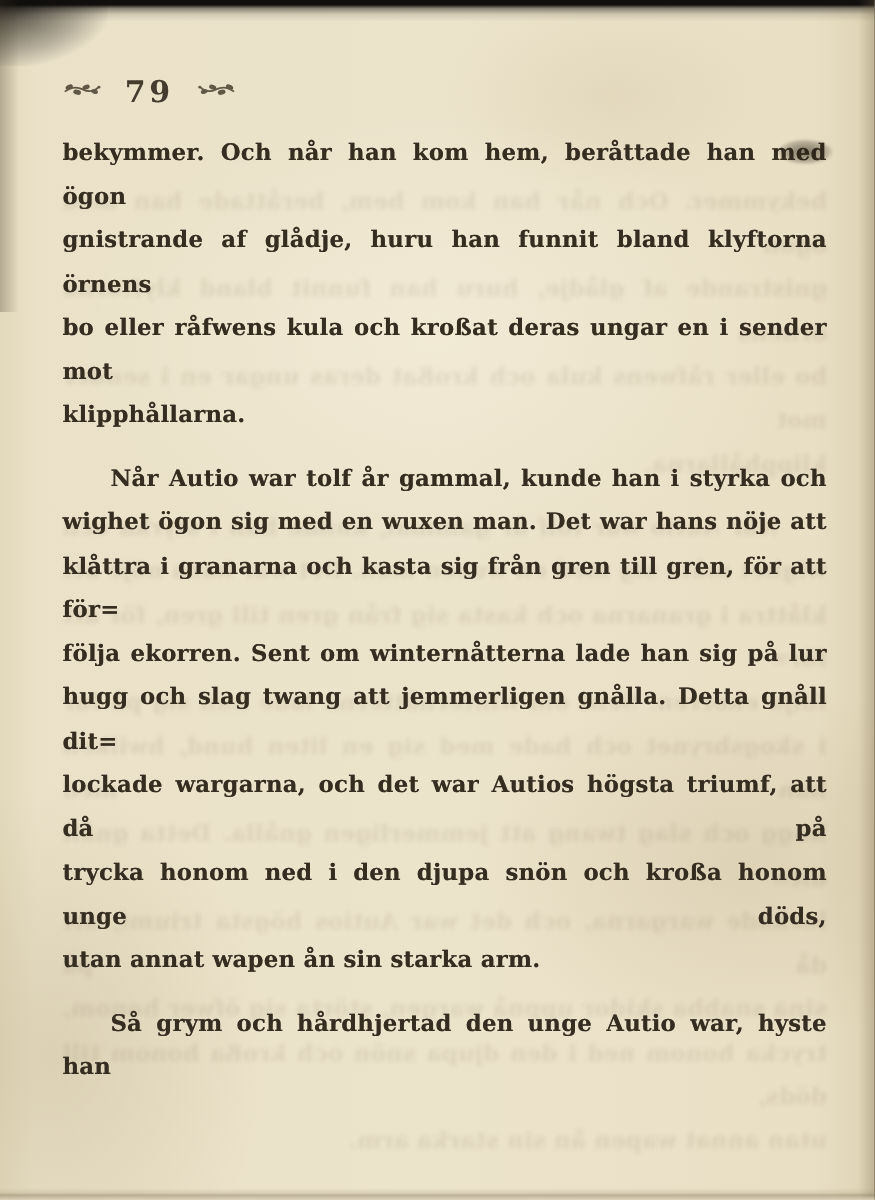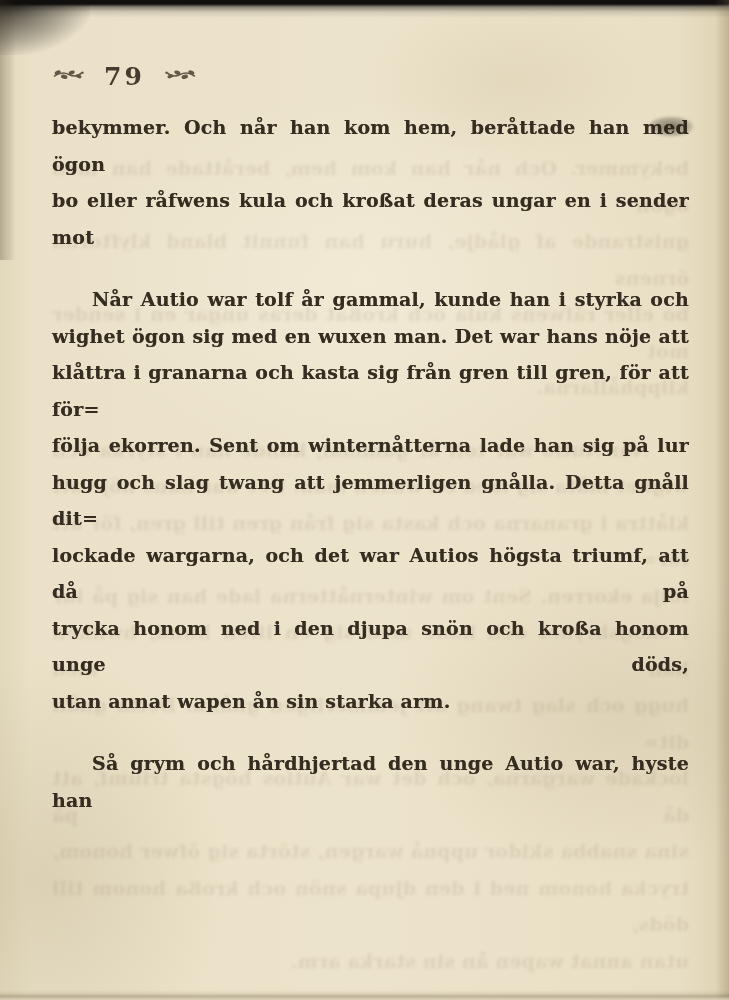--- a/index.html
+++ b/index.html
@@ -20,21 +20,21 @@
     margin-top: 60px; height: 32px;
     display: flex; justify-content: flex-start; align-items: center; gap: 20px;
   }
   .pagenum {
     font-size: 25px; font-weight: bold; letter-spacing: 3px;
     color: #453b2e; line-height: 1;
   }
   .fleuron { display: inline-block; opacity: 0.85; }
   .fleuron.flip { transform: scaleX(-1); }
   .textblock { margin-top: 17px; }
-  .para + .para { margin-top: 26px; }
+  .para + .para { margin-top: 16px; }
   .line {
     font-size: 19px; font-weight: bold; line-height: 36.5px;
     color: #362d21; letter-spacing: 0.2px;
     text-align: justify; text-align-last: justify;
     white-space: normal;
     text-shadow: 0 0 0.5px rgba(54,45,33,0.6);
   }
   .line.last { text-align-last: left; }
   .para.indent .line.first { text-indent: 40px; }
   
@@ -128,21 +128,23 @@
             <ellipse cx="21" cy="6" rx="3.3" ry="2.0" transform="rotate(-20 21 6)"></ellipse>
             <ellipse cx="28.5" cy="10" rx="3.1" ry="1.9" transform="rotate(18 28.5 10)"></ellipse>
             <circle cx="32.5" cy="6" r="1.3"></circle>
           </g>
         </svg>
       </span>
     </div>
     <div class="textblock">
         <div class="para">
           <div class="line first">bekymmer. Och når han kom hem, beråttade han med ögon</div>
+          <div class="line">gnistrande af glådje, huru han funnit bland klyftorna örnens</div>
           <div class="line">bo eller råfwens kula och kroßat deras ungar en i sender mot</div>
+          <div class="line last">klipphållarna.</div>
         </div>
         <div class="para indent">
           <div class="line first">Når Autio war tolf år gammal, kunde han i styrka och</div>
           <div class="line">wighet ögon sig med en wuxen man. Det war hans nöje att</div>
           <div class="line">klåttra i granarna och kasta sig från gren till gren, för att för=</div>
           <div class="line">följa ekorren. Sent om winternåtterna lade han sig på lur</div>
           <div class="line">hugg och slag twang att jemmerligen gnålla. Detta gnåll dit=</div>
           <div class="line">lockade wargarna, och det war Autios högsta triumf, att då på</div>
           <div class="line">trycka honom ned i den djupa snön och kroßa honom unge döds,</div>
           <div class="line last">utan annat wapen ån sin starka arm.</div>

